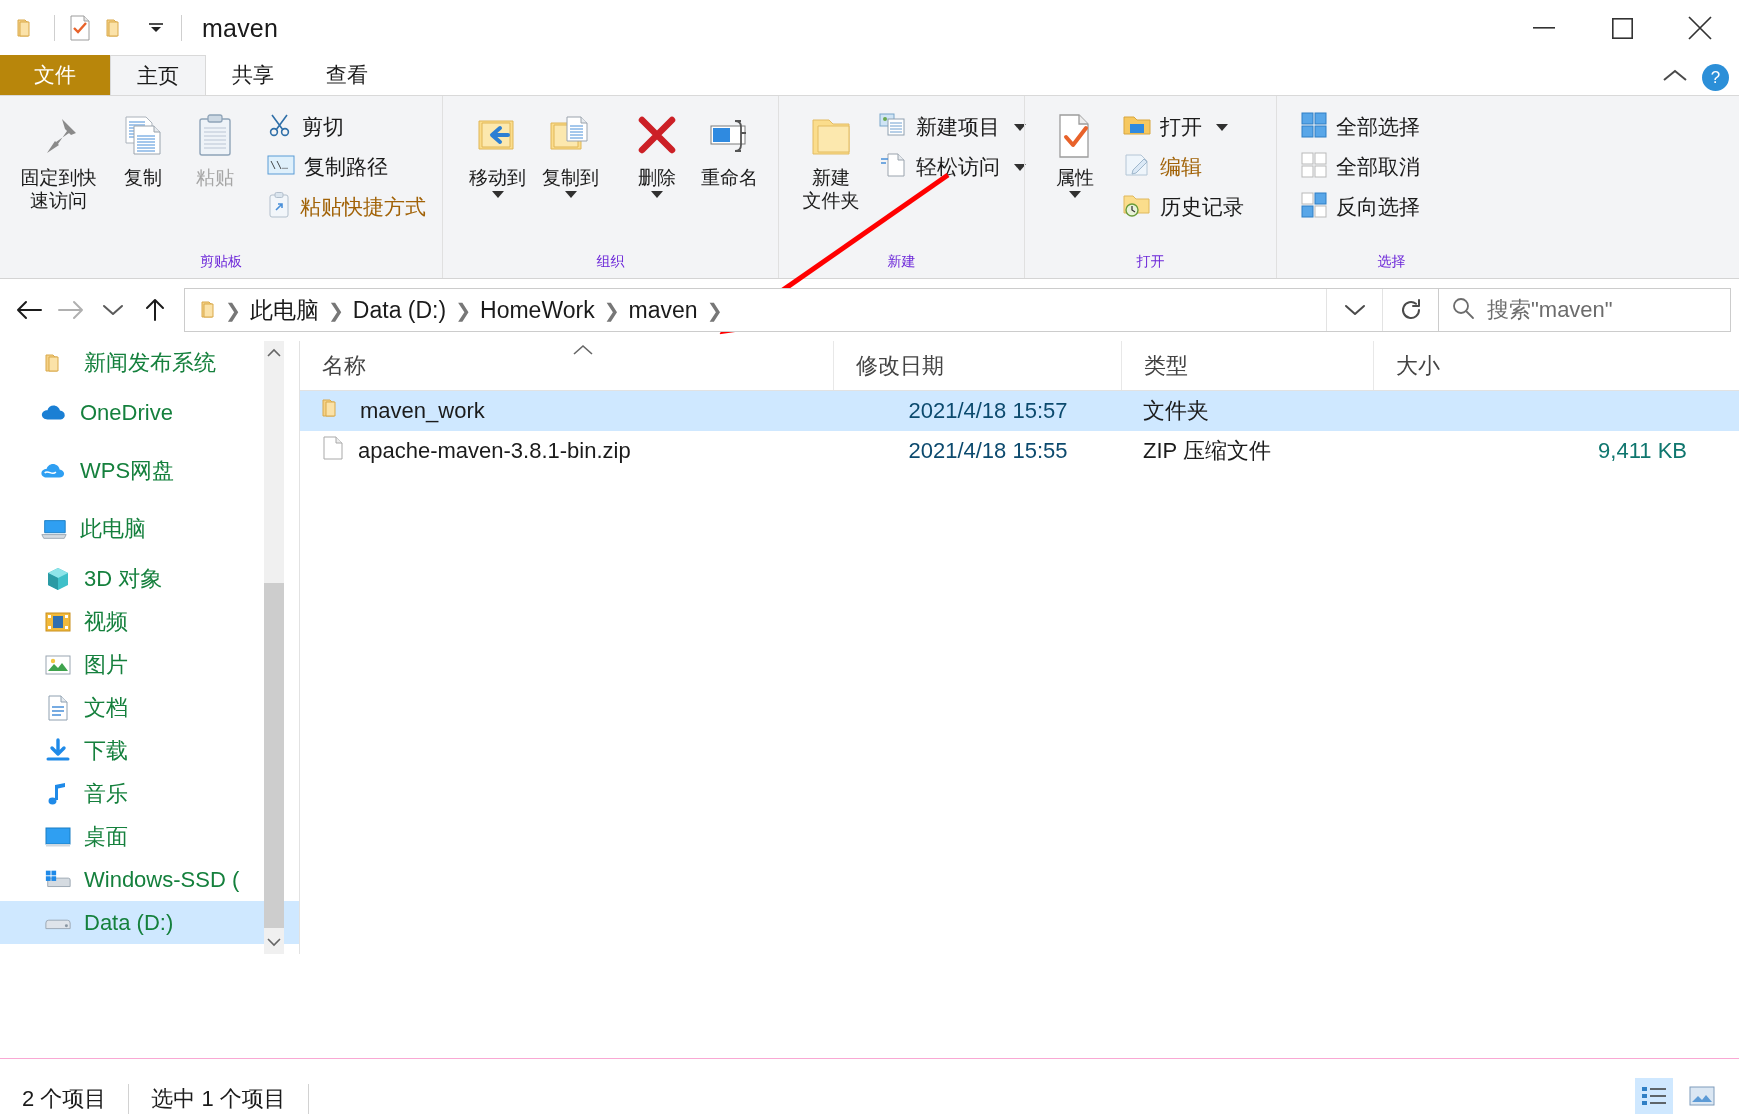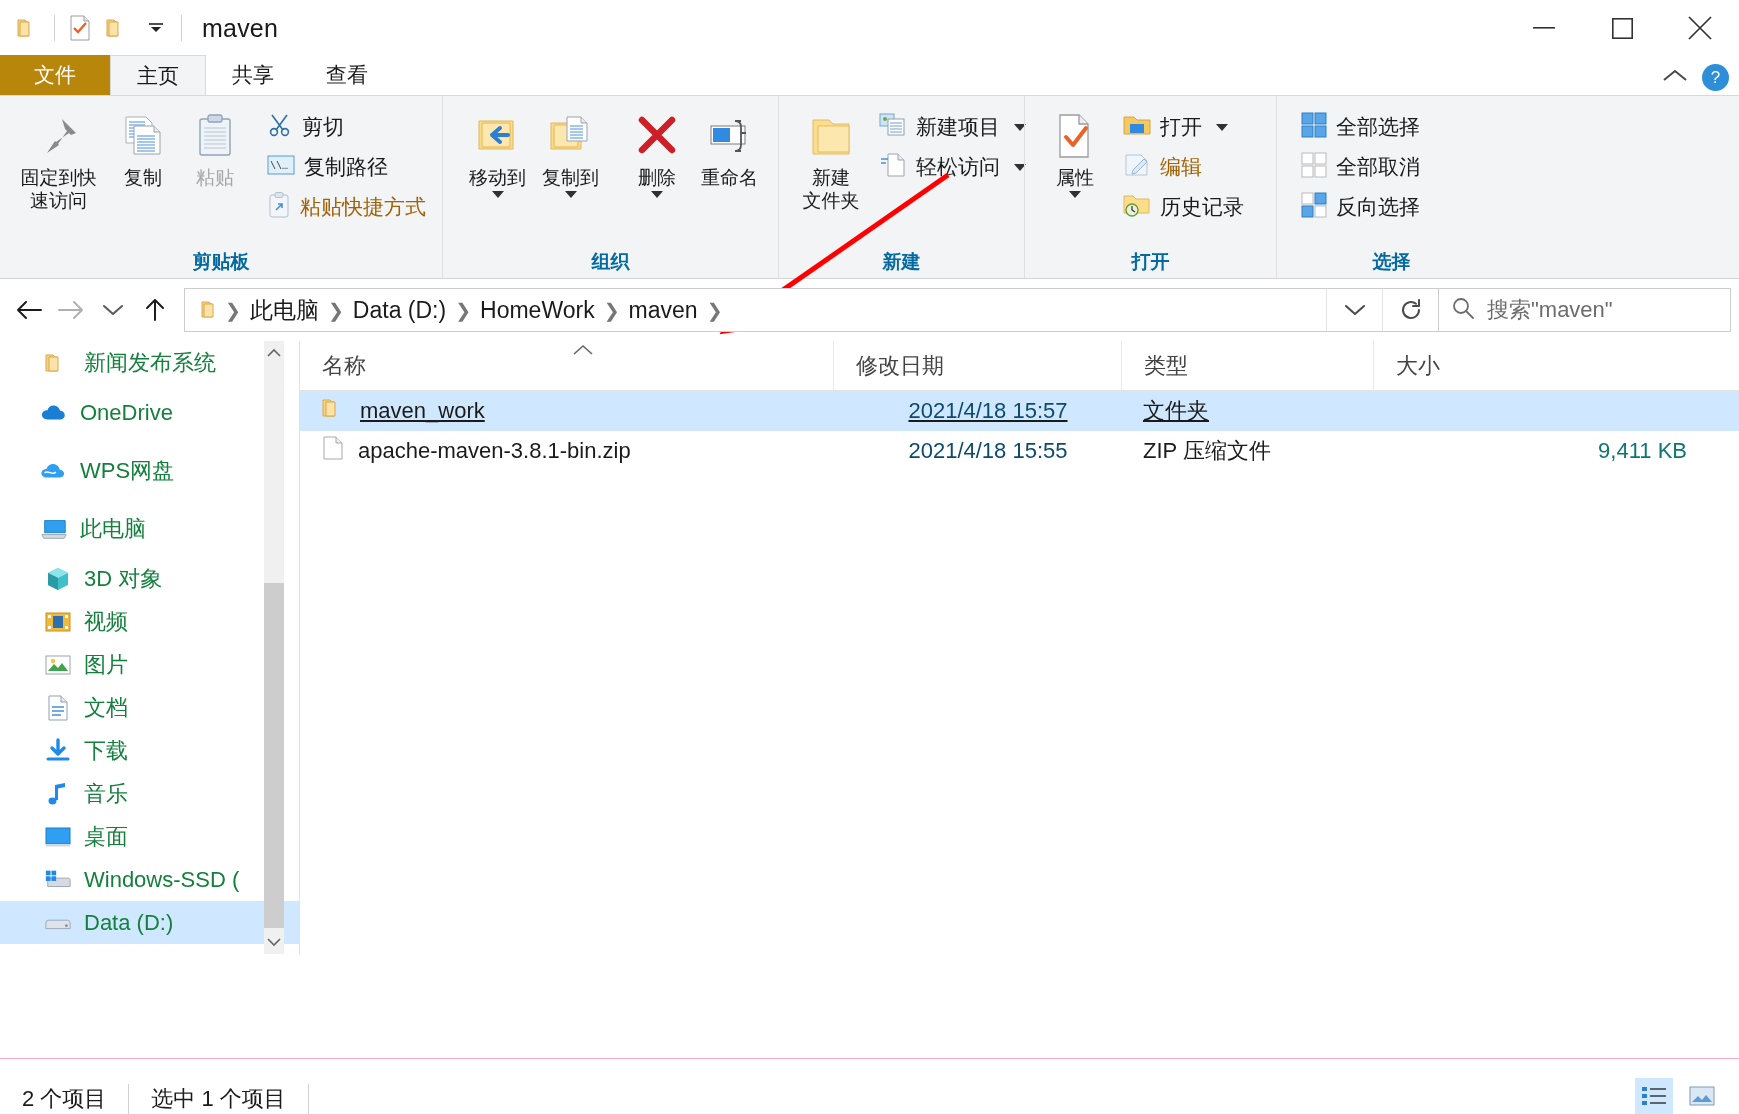--- a/index.html
+++ b/index.html
@@ -49,21 +49,21 @@
   
   .ribbon {
     height: 183px; background: #f3f4f6; display: flex; align-items: stretch;
     border-bottom: 1px solid #d4d4d4; position: relative; overflow: hidden;
   }
   .rgroup { display: flex; flex-direction: column; position: relative; }
   .rgroup + .rgroup { border-left: 1px solid #e0e0e0; }
   .rgroup-body { flex: 1; display: flex; align-items: flex-start; padding: 8px 10px 0 10px; }
   .rgroup-label {
     height: 32px; display: flex; align-items: center; justify-content: center;
-    font-size: 19px; color: #0369a1; width: 100%; font-weight: bold;
+    font-size: 14px; color: #6d28d9; width: 100%;
   }
   .bigbtn {
     width: auto; min-width: 72px; padding: 4px 8px; display: flex; flex-direction: column;
     align-items: center; justify-content: flex-start; text-align: center;
   }
   .bigbtn .ico { height: 56px; display: flex; align-items: center; justify-content: center; }
   .bigbtn .lbl { font-size: 19px; color: #1b1b1b; line-height: 1.22; margin-top: 2px; white-space: nowrap;}
   .bigbtn .lbl.two { white-space: normal; width: 86px;}
   .bigbtn .lbl.dis { color: #a6a6a6; }
   .caretdown { width: 0; height: 0; border-left: 6px solid transparent; border-right: 6px solid transparent; border-top: 7px solid #303030; margin: 2px auto 0; }
@@ -109,21 +109,21 @@
   .colhdr { height: 50px; display: flex; align-items: center; border-bottom: 1px solid #e2e2e2; }
   .col { font-size: 22px; color: #444; padding-left: 22px; height: 100%; display: flex; align-items: center; position: relative; }
   .col + .col { border-left: 1px solid #e8e8e8; }
   .col-name { width: 533px; }
   .col-date { width: 288px; }
   .col-type { width: 252px; }
   .col-size { flex: 1; }
   .uparrow-tab { position: absolute; left: 272px; top: 0px; color: #555; font-size: 17px; }
 
   .row { height: 40px; display: flex; align-items: center; font-size: 22px; color: #1b1b1b; }
-  .row.selected { background: #cfe8ff; text-decoration: underline; }
+  .row.selected { background: #cfe8ff; }
   .cell-name { width: 533px; display: flex; align-items: center; gap: 14px; padding-left: 22px; }
   .cell-date { width: 288px; padding-left: 22px; color: #0c4a6e; text-align: center; }
   .cell-type { width: 252px; padding-left: 22px; color: #1b1b1b; }
   .cell-size { flex: 1; text-align: right; padding-right: 52px; color: #0f766e; }
 
   
   .statusbar {
     position: absolute; left: 0; bottom: 0; width: 100%; height: 56px;
     border-top: 1px solid #f9a8d4; display: flex; align-items: flex-end; background: #fff;
   }

